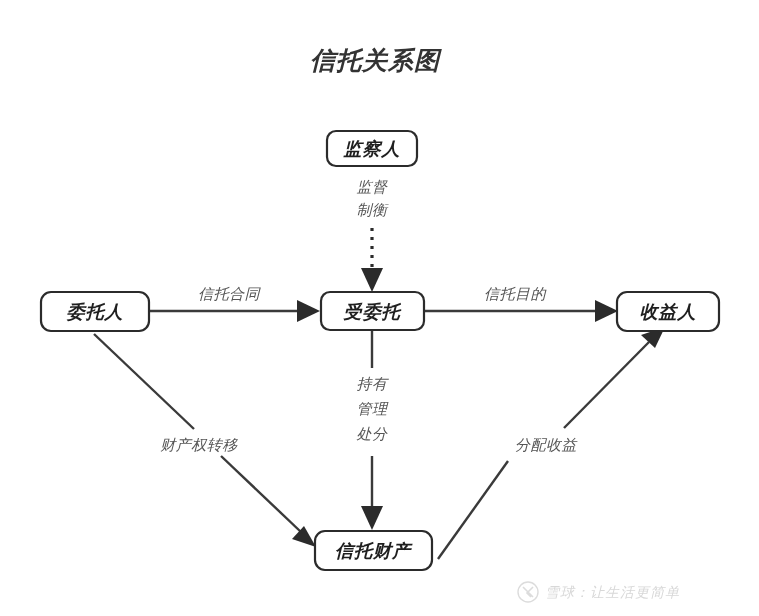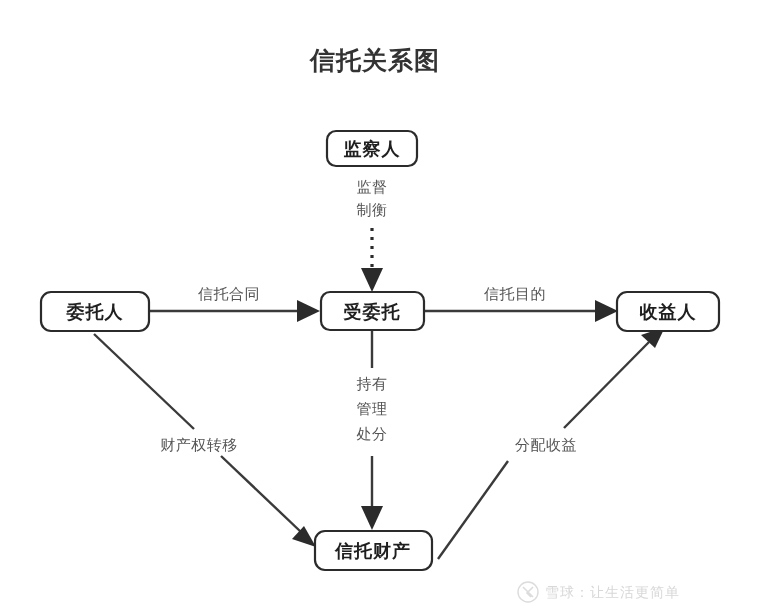--- a/index.html
+++ b/index.html
@@ -7,20 +7,21 @@
     padding: 0;
     background: #ffffff;
   }
   #page {
     position: relative;
     width: 759px;
     height: 616px;
     background: #ffffff;
     overflow: hidden;
     font-family: "DejaVu Sans", "Liberation Sans", sans-serif;
+    font-style: italic;
   }
   #diagram-svg {
     position: absolute;
     left: 0;
     top: 0;
     width: 759px;
     height: 616px;
   }
   .title-text {
     font-family: "DejaVu Sans", "Liberation Sans", sans-serif;

